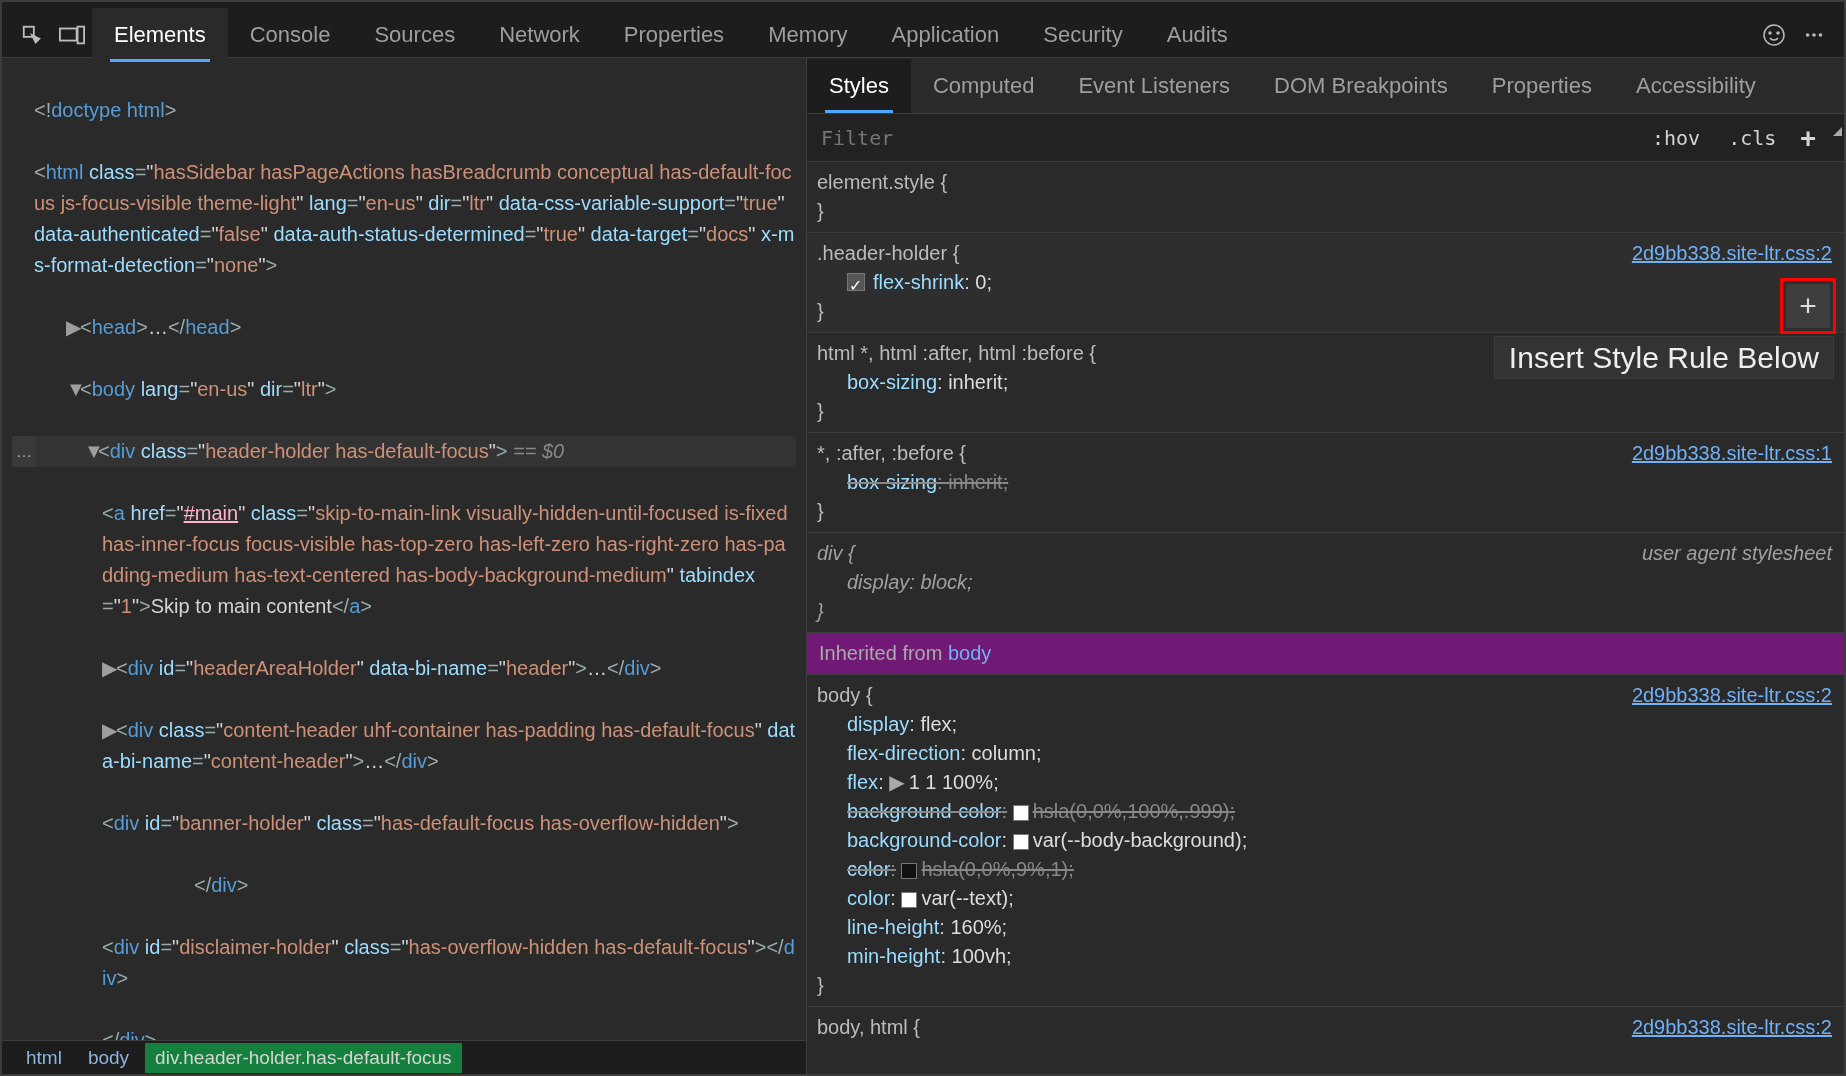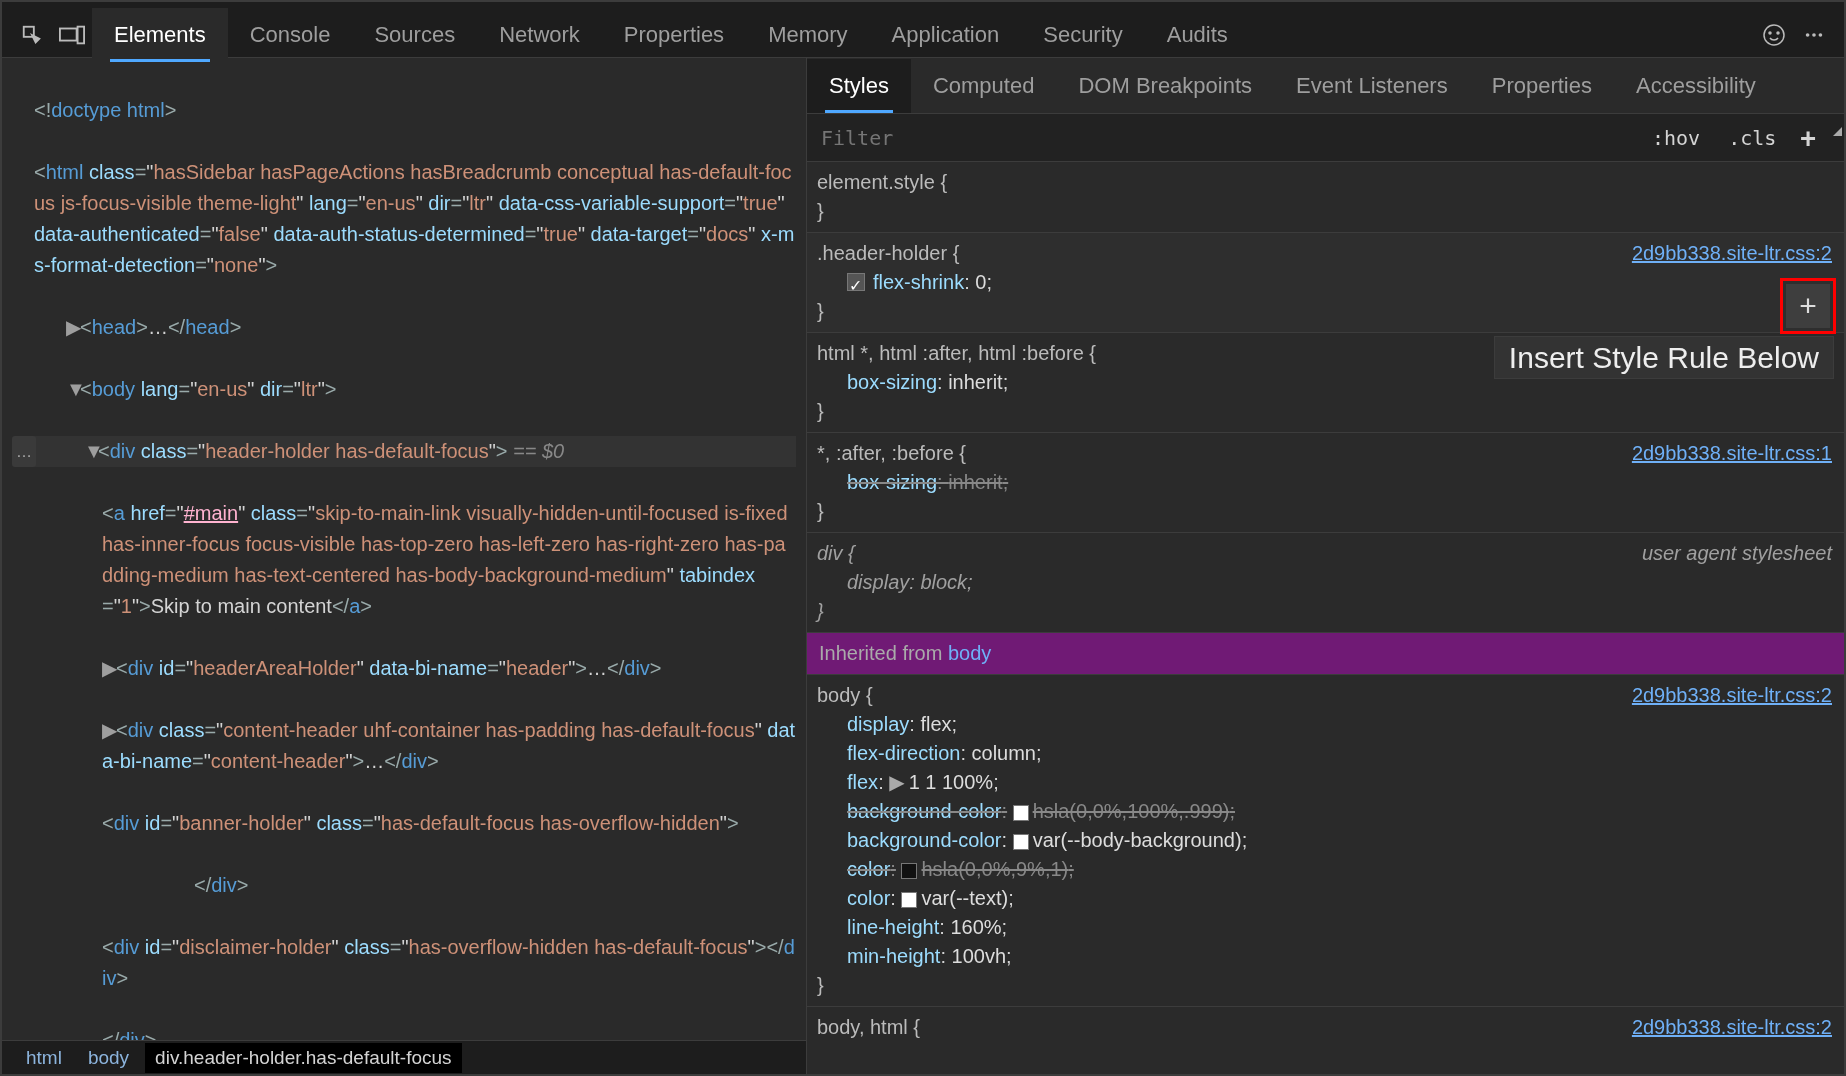--- a/index.html
+++ b/index.html
@@ -50,21 +50,21 @@
   .dom-row.selected{background:#333;position:relative;}
   .dom-row.selected .eq0{color:#888;font-style:italic;}
   .overflow-dots{position:absolute;left:-2px;color:#aaa;background:#3a3a3a;padding:0 4px;border-radius:3px;font-size:16px;}
   .indent1{padding-left:20px;}
   .indent2{padding-left:52px;}
   .indent3{padding-left:70px;}
   .indent4{padding-left:88px;}
   
   .breadcrumbs{height:34px;background:var(--panel-dark);border-top:1px solid var(--border);display:flex;align-items:center;font-size:19px;padding-left:14px;gap:6px;color:var(--text-dim);}
   .breadcrumbs .bc{padding:4px 10px;color:#8cb4dd;}
-  .breadcrumbs .bc.sel{background:#000000;color:var(--text);}
+  .breadcrumbs .bc.sel{background:#15803d;color:var(--text);}
   
   .styles-tabs{display:flex;height:56px;background:var(--bg);border-bottom:1px solid var(--border);font-size:22px;align-items:center;}
   .styles-tabs .stab{padding:14px 22px;color:var(--text-dim);position:relative;cursor:pointer;}
   .styles-tabs .stab.active{color:var(--text-bright);background:var(--panel-dark);}
   .styles-tabs .stab.active::after{content:"";position:absolute;left:18px;right:18px;bottom:0;height:3px;background:var(--tab-active-underline);}
   .filter-bar{display:flex;align-items:center;height:48px;background:#222;border-bottom:1px solid var(--border);}
   .filter-bar input{flex:1;background:transparent;border:none;color:var(--text);font-size:20px;padding:0 14px;outline:none;font-family:Menlo,Consolas,monospace;}
   .filter-bar .fbtn{padding:0 14px;color:var(--text);font-family:Menlo,Consolas,monospace;font-size:20px;cursor:pointer;text-align:right;}
   .filter-bar .plus{font-size:26px;font-weight:bold;padding:0 10px;}
   .filter-bar .corner{width:18px;position:relative;}
@@ -168,22 +168,22 @@
         <span class="bc">html</span>
         <span class="bc">body</span>
         <span class="bc sel">div.header-holder.has-default-focus</span>
       </div>
     </div>
 
     <div class="right">
       <div class="styles-tabs">
         <div class="stab active">Styles</div>
         <div class="stab">Computed</div>
+        <div class="stab">Event Listeners</div>
         <div class="stab">DOM Breakpoints</div>
-        <div class="stab">Event Listeners</div>
         <div class="stab">Properties</div>
         <div class="stab">Accessibility</div>
       </div>
       <div class="filter-bar">
         <input placeholder="Filter" style="">
         <span class="fbtn">:hov</span>
         <span class="fbtn">.cls</span>
         <span class="fbtn plus">+</span>
         <span class="corner"></span>
       </div>

